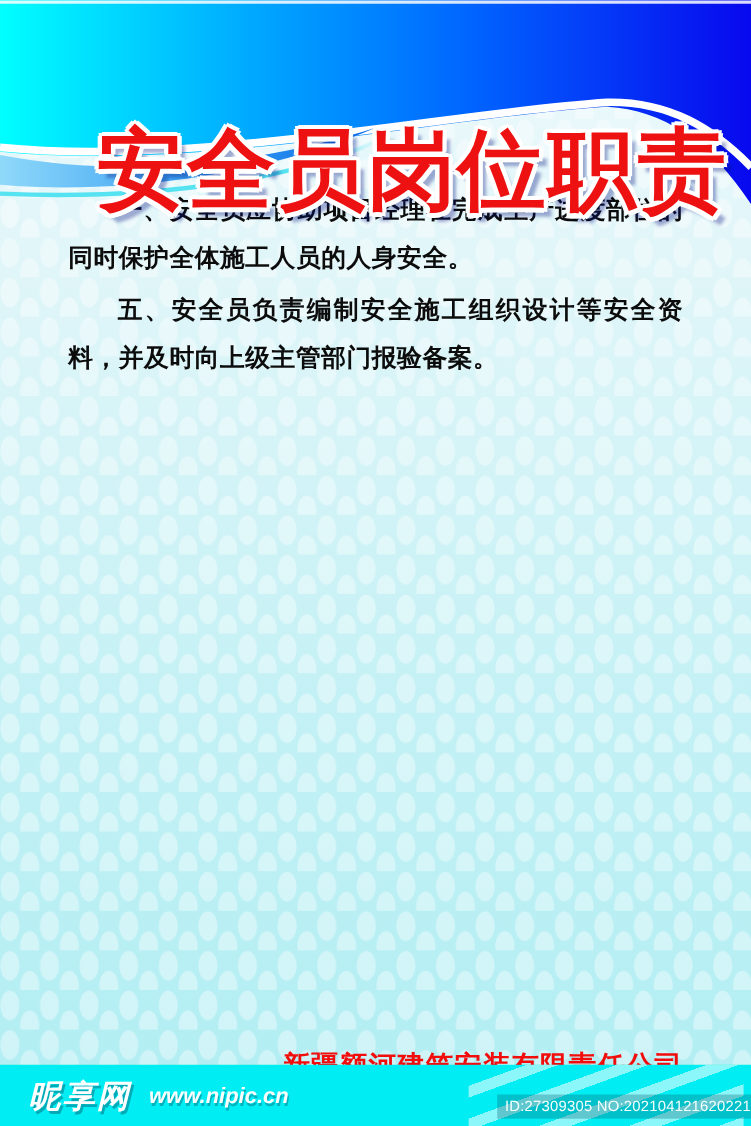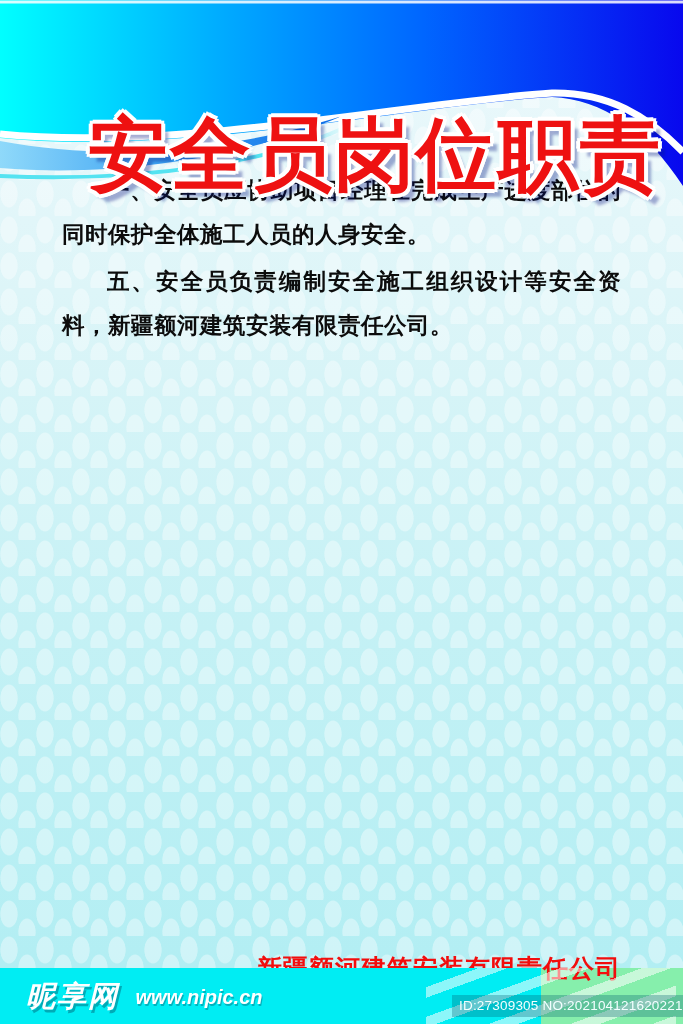--- a/index.html
+++ b/index.html
@@ -31,21 +31,21 @@
     position:absolute;left:62px;right:62px;top:169px;z-index:2;
     color:#0c0c0c;font-size:22.5px;font-weight:700;line-height:44px;
     letter-spacing:.5px;
   }
   .duties p{margin:0 0 3px 0;text-indent:2em;text-align:justify;}
   .company{
     position:absolute;right:62px;top:929px;z-index:2;white-space:nowrap;
     color:#f20d0d;font-size:25px;font-weight:900;letter-spacing:1px;margin-top:23px;
   }
   .bar{
-    position:absolute;left:0;top:968px;width:541px;height:56px;z-index:4;
+    position:absolute;left:0;top:968px;width:683px;height:56px;z-index:4;
     background:#00edf3;
   }
   .stripes{
     position:absolute;left:426px;top:0;width:250px;height:56px;
     background:repeating-linear-gradient(160deg,
       rgba(255,255,255,0) 0 18px, rgba(255,255,255,.55) 18px 28px);
   }
   .logo-wrap{position:absolute;left:26px;top:9px;height:38px;white-space:nowrap;}
   .logo{
     display:inline-block;font-size:29px;font-weight:900;font-style:italic;
@@ -94,21 +94,21 @@
     <path d="M0,134 C180,152 410,102 552,93 C608,92 648,116 683,152" fill="none" stroke="#ffffff" stroke-width="7"></path>
     <path d="M0,141 C120,164 245,147 342,116 C250,156 120,178 0,168 Z" fill="url(#wing)"></path>
     <path d="M0,176 C150,183 280,160 352,124" fill="none" stroke="url(#aqua)" stroke-width="4" stroke-linecap="round"></path>
     <path d="M0,2 H683" stroke="#ffffff" stroke-width="3" opacity="0.85"></path>
   </svg>
 
   <h1 class="title">安全员岗位职责</h1>
 
   <main class="duties">
     <p>一、安全员应协助项目经理在完成生产进度部位的同时保护全体施工人员的人身安全。</p>
-    <p>五、安全员负责编制安全施工组织设计等安全资料，新疆额河建筑安装有限责任公司。</p>
+    <p>五、安全员负责编制安全施工组织设计等安全资料，并及时向上级主管部门报验备案。</p>
   </main>
 
   <div class="company">新疆额河建筑安装有限责任公司</div>
 
   <footer class="bar">
     <div class="stripes"></div>
     <div class="logo-wrap">
       <span class="logo">昵享网</span>
       <span class="site-url">www.nipic.cn</span>
     </div>

